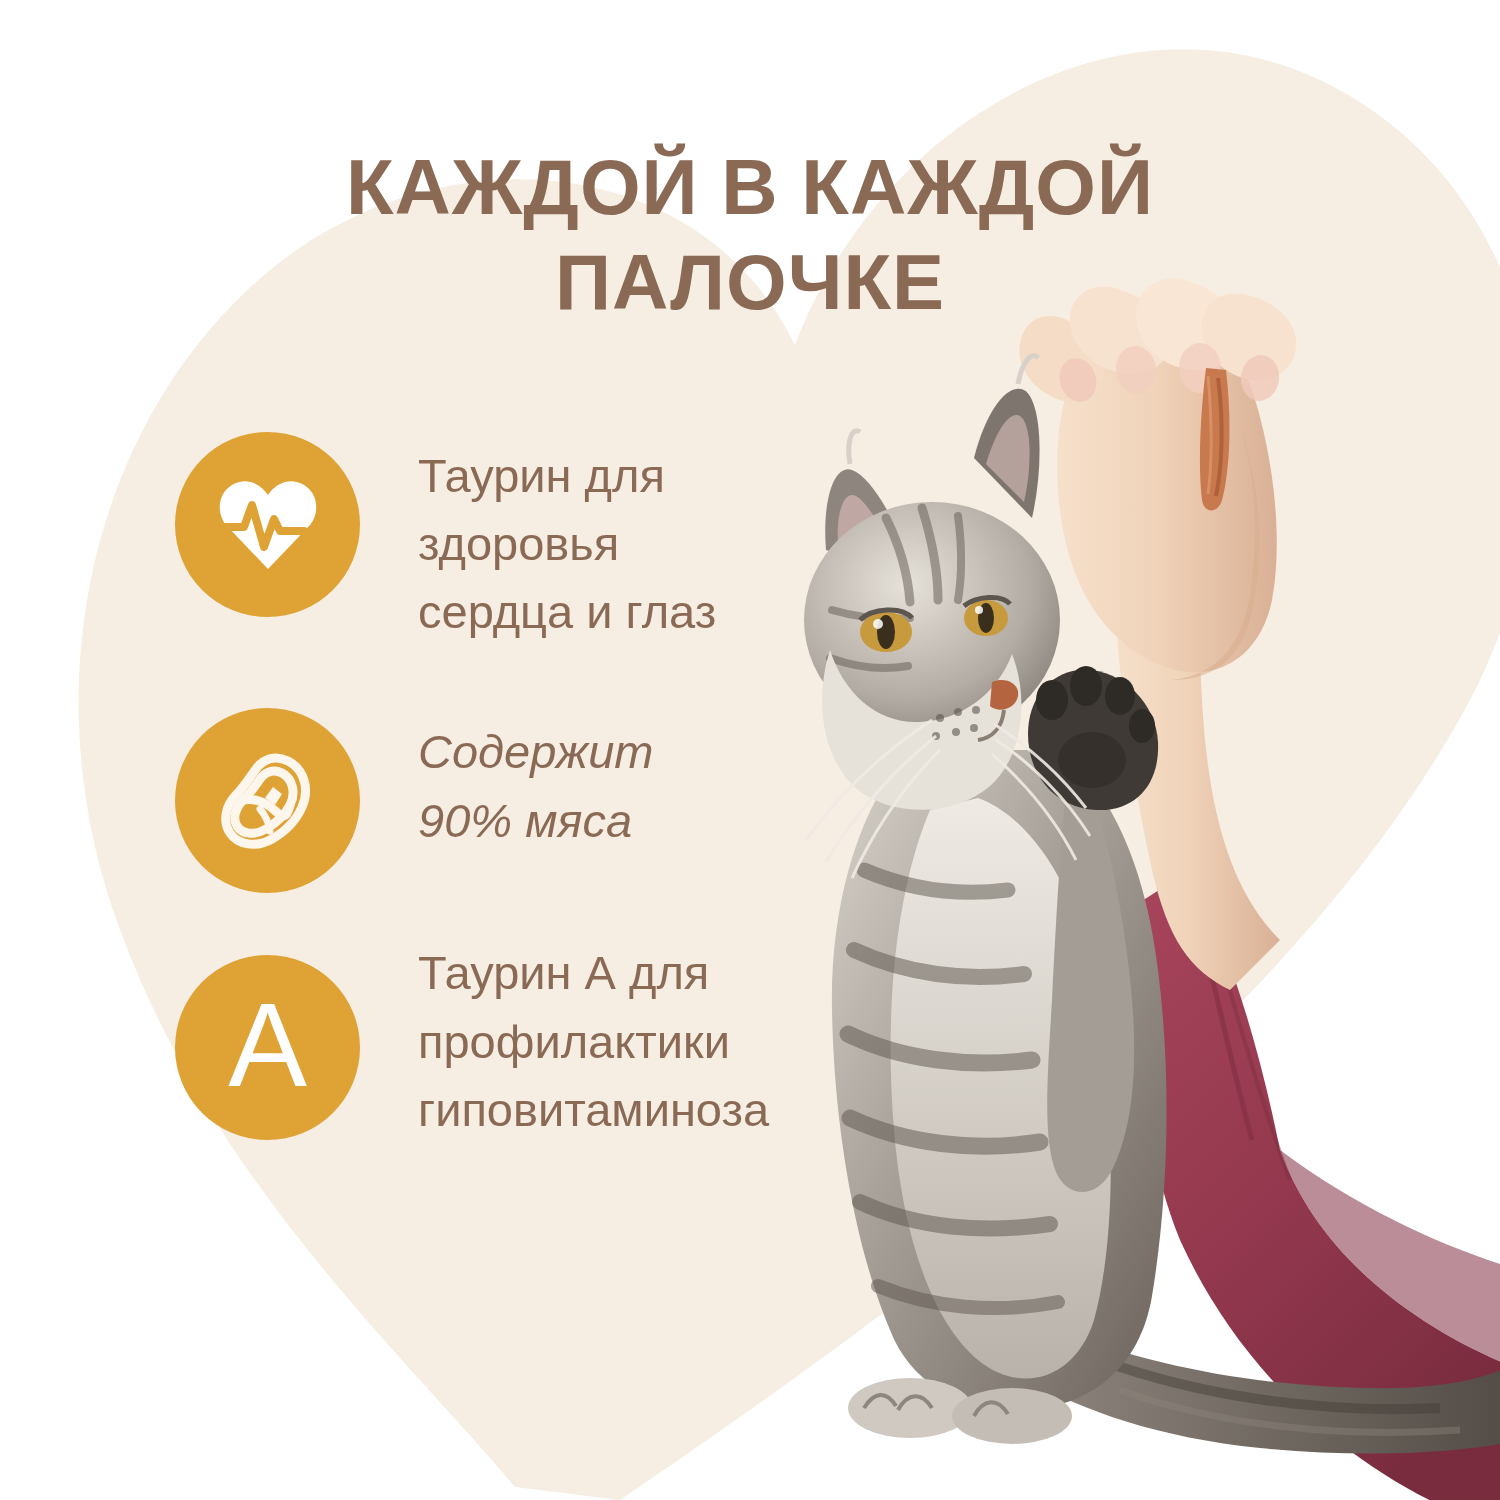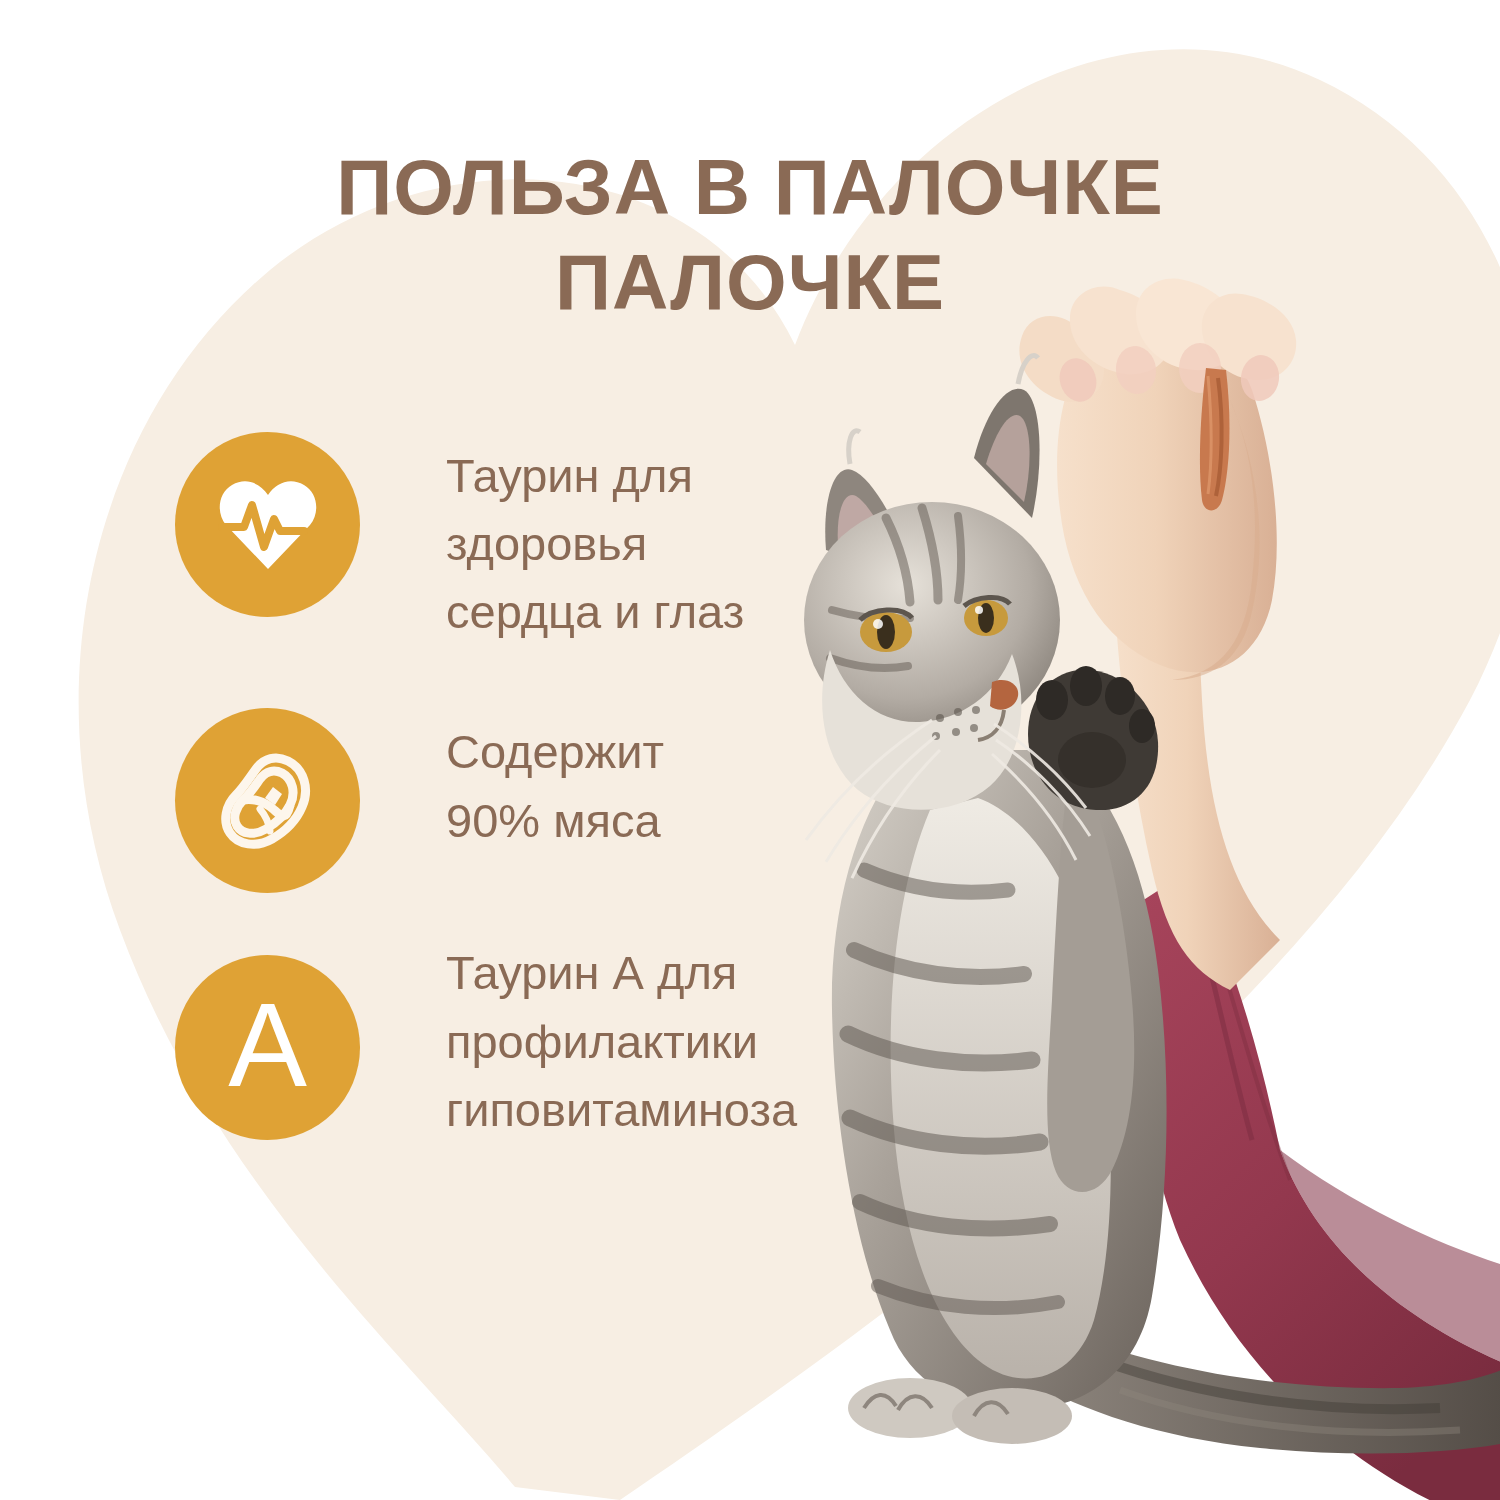--- a/index.html
+++ b/index.html
@@ -53,29 +53,29 @@
   .badge-letter{
     font-size:118px;
     font-weight:400;
     color:#ffffff;
     line-height:1;
     letter-spacing:0;
     transform:translateY(-3px);
   }
   .benefit-text{
     flex:1 1 auto;
-    margin-left:86px;
+    margin-left:58px;
     margin-top:6px;
     font-size:47px;
     line-height:1.45;
     color:#8a6a55;
     white-space:pre-line;
   }
   .b-1 .benefit-text{margin-top:10px;}
-  .b-2 .benefit-text{margin-top:10px;}
+  .b-2 .benefit-text{margin-top:10px;font-style:italic;}
   .b-3 .benefit-text{margin-top:-16px;}
 
   
   #photo{
     position:absolute;
     left:760px; top:250px;
     width:760px; height:1260px;
     z-index:5;
     pointer-events:none;
   }
@@ -97,21 +97,21 @@
                C 700 150, 440 130, 270 270
                C 90 420, 30 690, 120 930
                C 215 1185, 400 1350, 515 1487
                L 620 1500
                C 900 1310, 1300 1020, 1470 700
                C 1600 450, 1530 180, 1320 80
                C 1120 -15, 880 120, 795 345 Z" fill="#f7eee3"></path>
     </g>
   </svg>
 
-  <h1 id="title">ПОЛЬЗА В ПАЛОЧКЕ
+  <h1 id="title">КАЖДОЙ В КАЖДОЙ
 ПАЛОЧКЕ</h1>
 
   <div id="photo">
     <svg viewBox="0 0 760 1260" width="760" height="1260" aria-hidden="true">
       <defs>
         <linearGradient id="skinG" x1="0" y1="0" x2="1" y2="0">
           <stop offset="0%" stop-color="#f6e0cb"></stop>
           <stop offset="45%" stop-color="#f0d3b9"></stop>
           <stop offset="100%" stop-color="#d9b095"></stop>
         </linearGradient>

